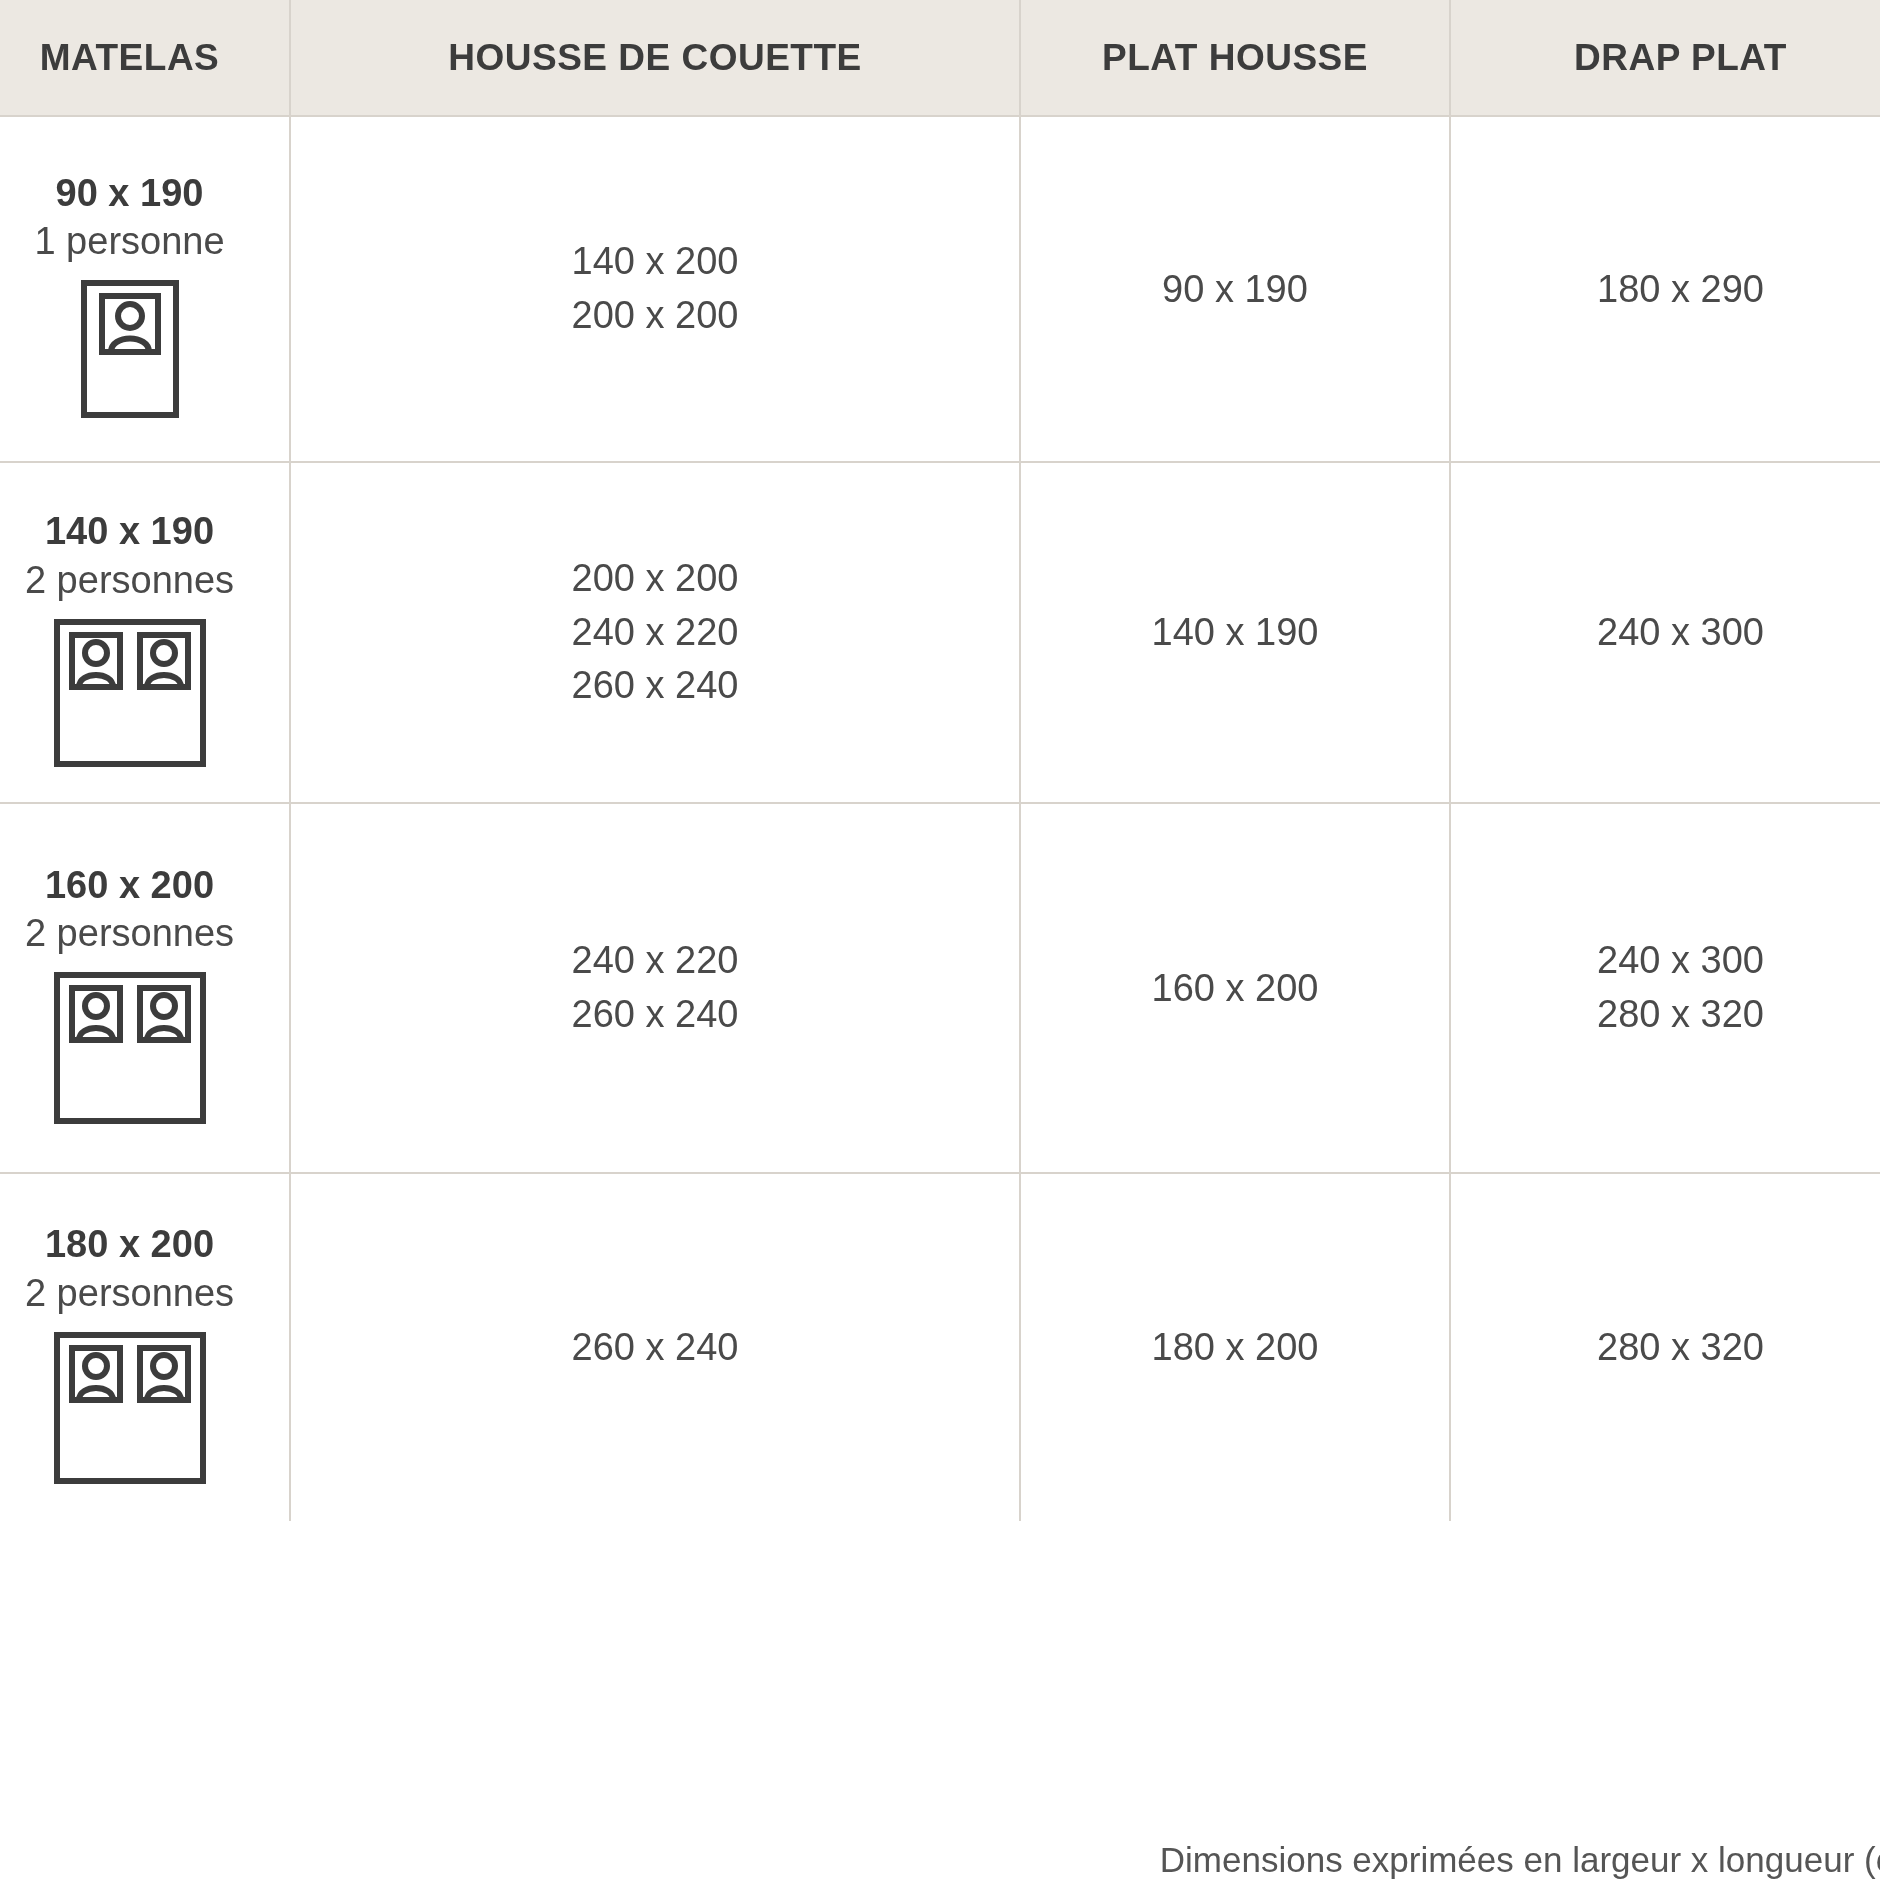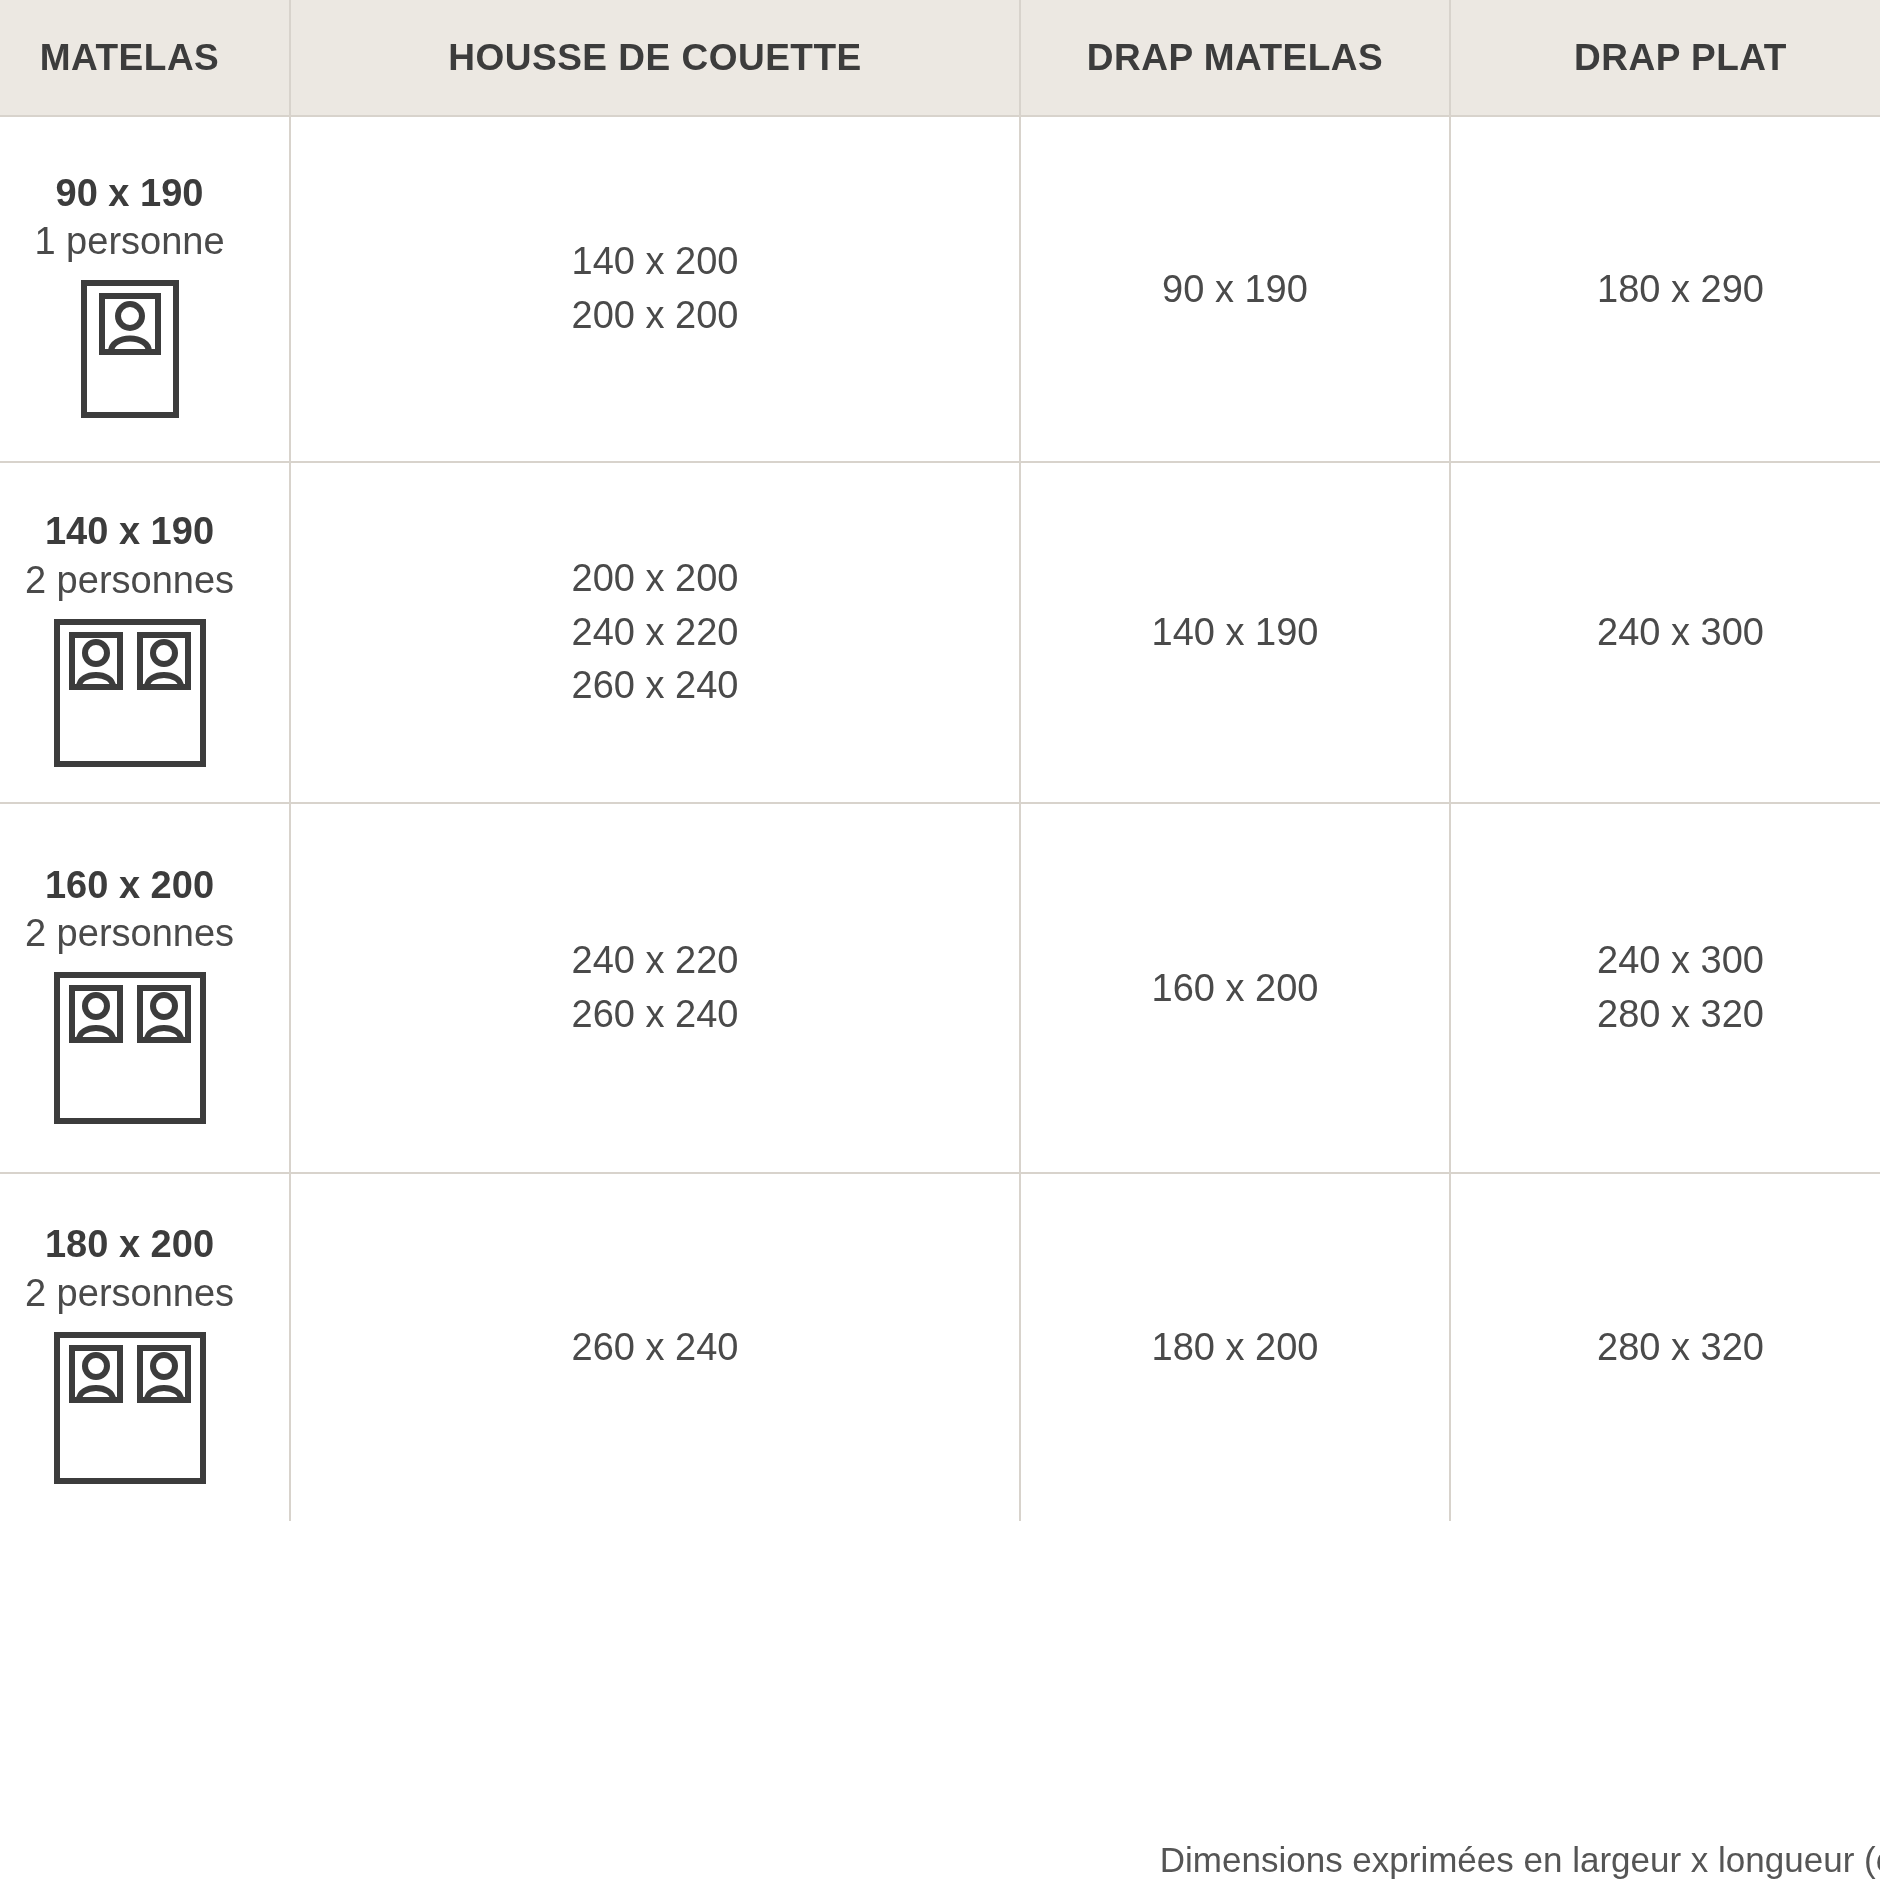--- a/index.html
+++ b/index.html
@@ -106,21 +106,21 @@
   <colgroup>
     <col class="c-matelas">
     <col class="c-housse">
     <col class="c-drap-h">
     <col class="c-drap-p">
   </colgroup>
   <thead>
     <tr>
       <th>MATELAS</th>
       <th>HOUSSE DE COUETTE</th>
-      <th>DRAP MATELAS</th>
+      <th>PLAT HOUSSE</th>
       <th>DRAP PLAT</th>
     </tr>
   </thead>
   <tbody>
 
     <tr class="r1">
       <td class="matelas-cell">
         <div class="matelas-size">90 x 190</div>
         <div class="matelas-people">1 personne</div>
         <svg class="bed-icon" width="98" height="138" viewBox="0 0 98 138">

